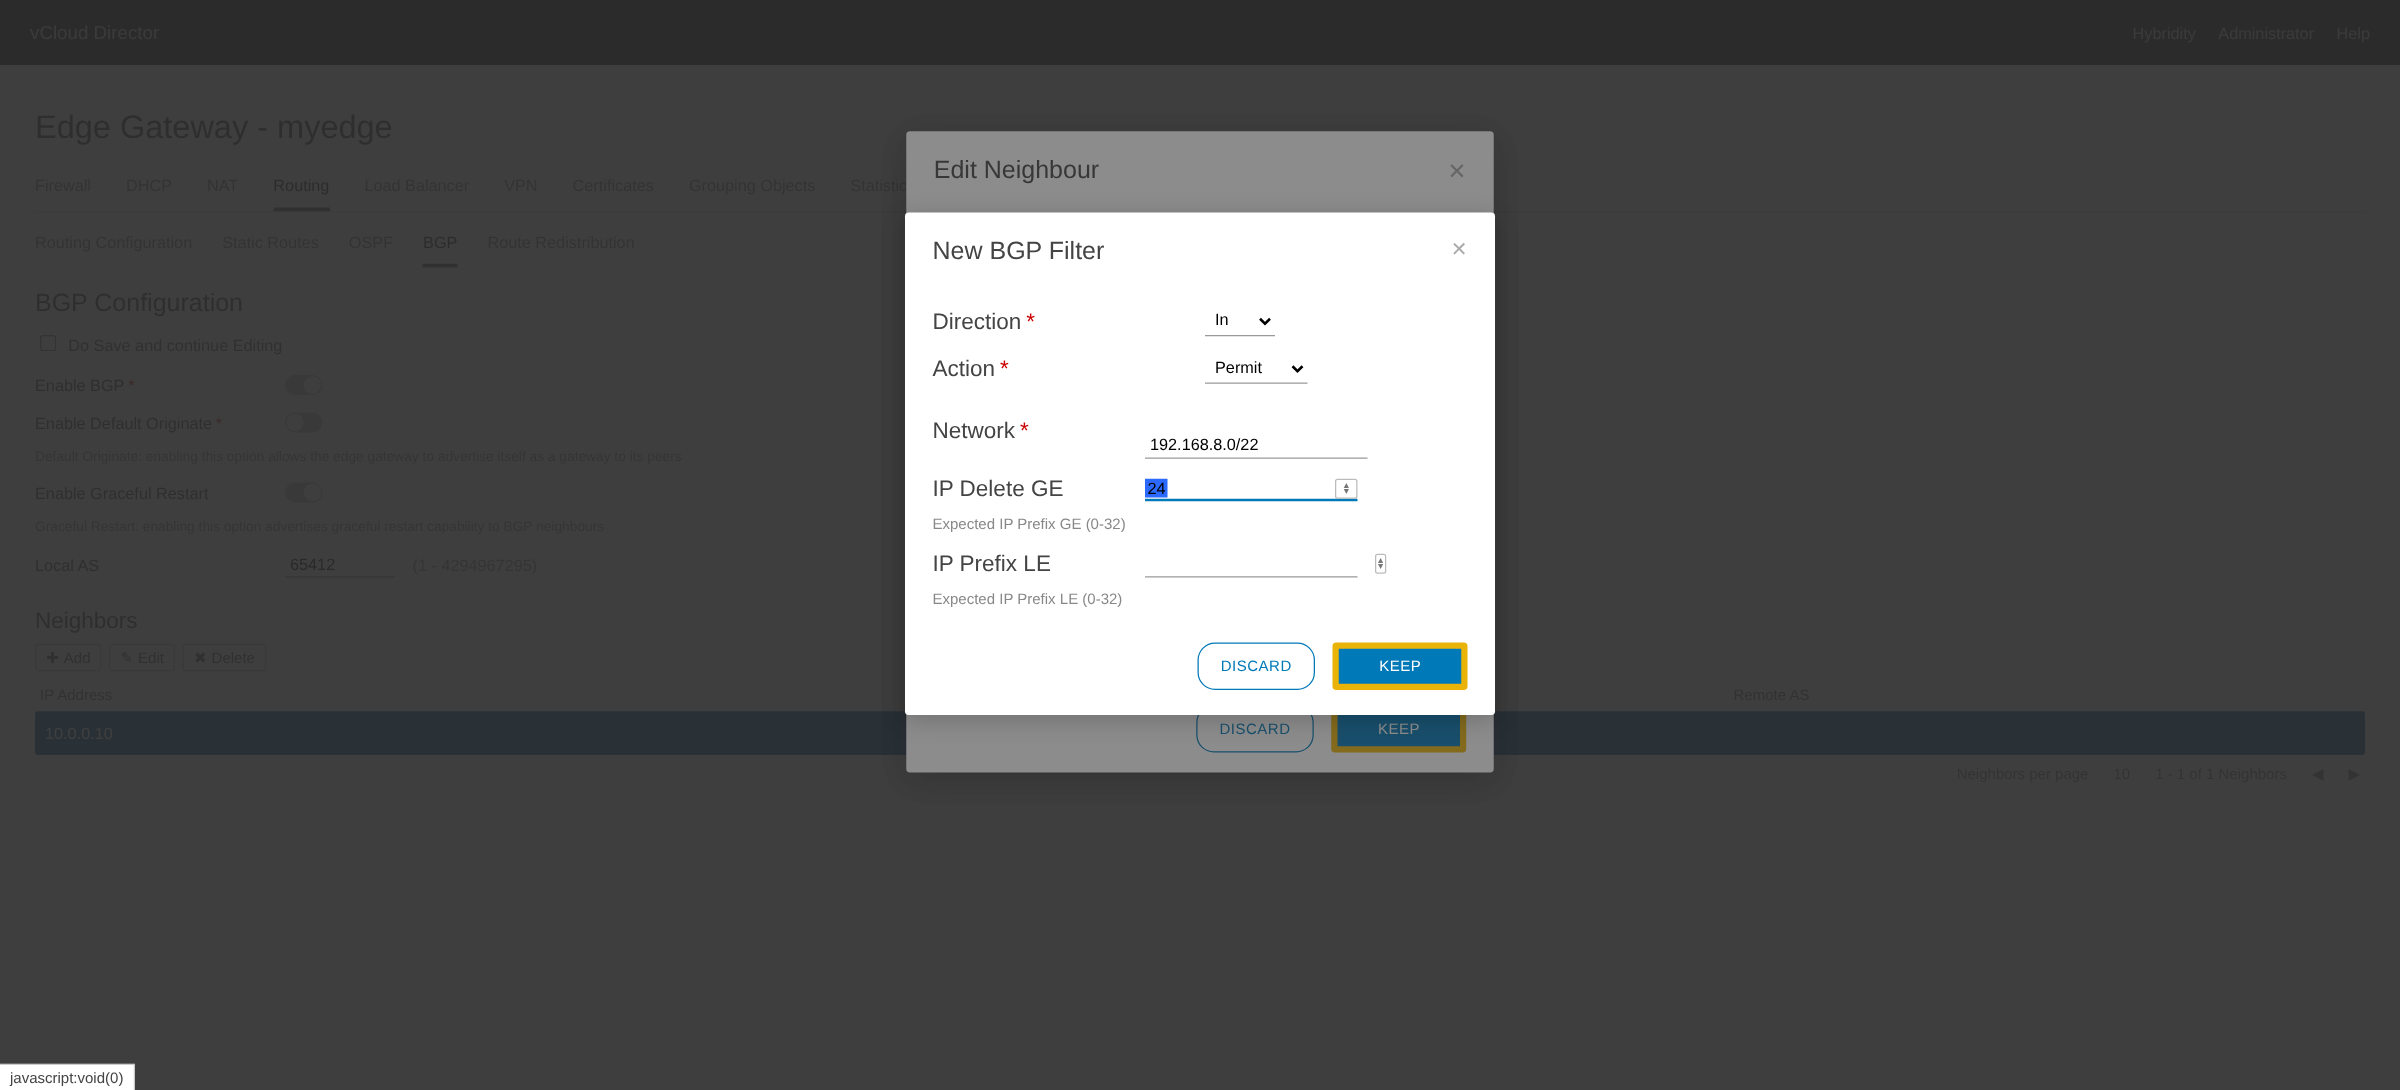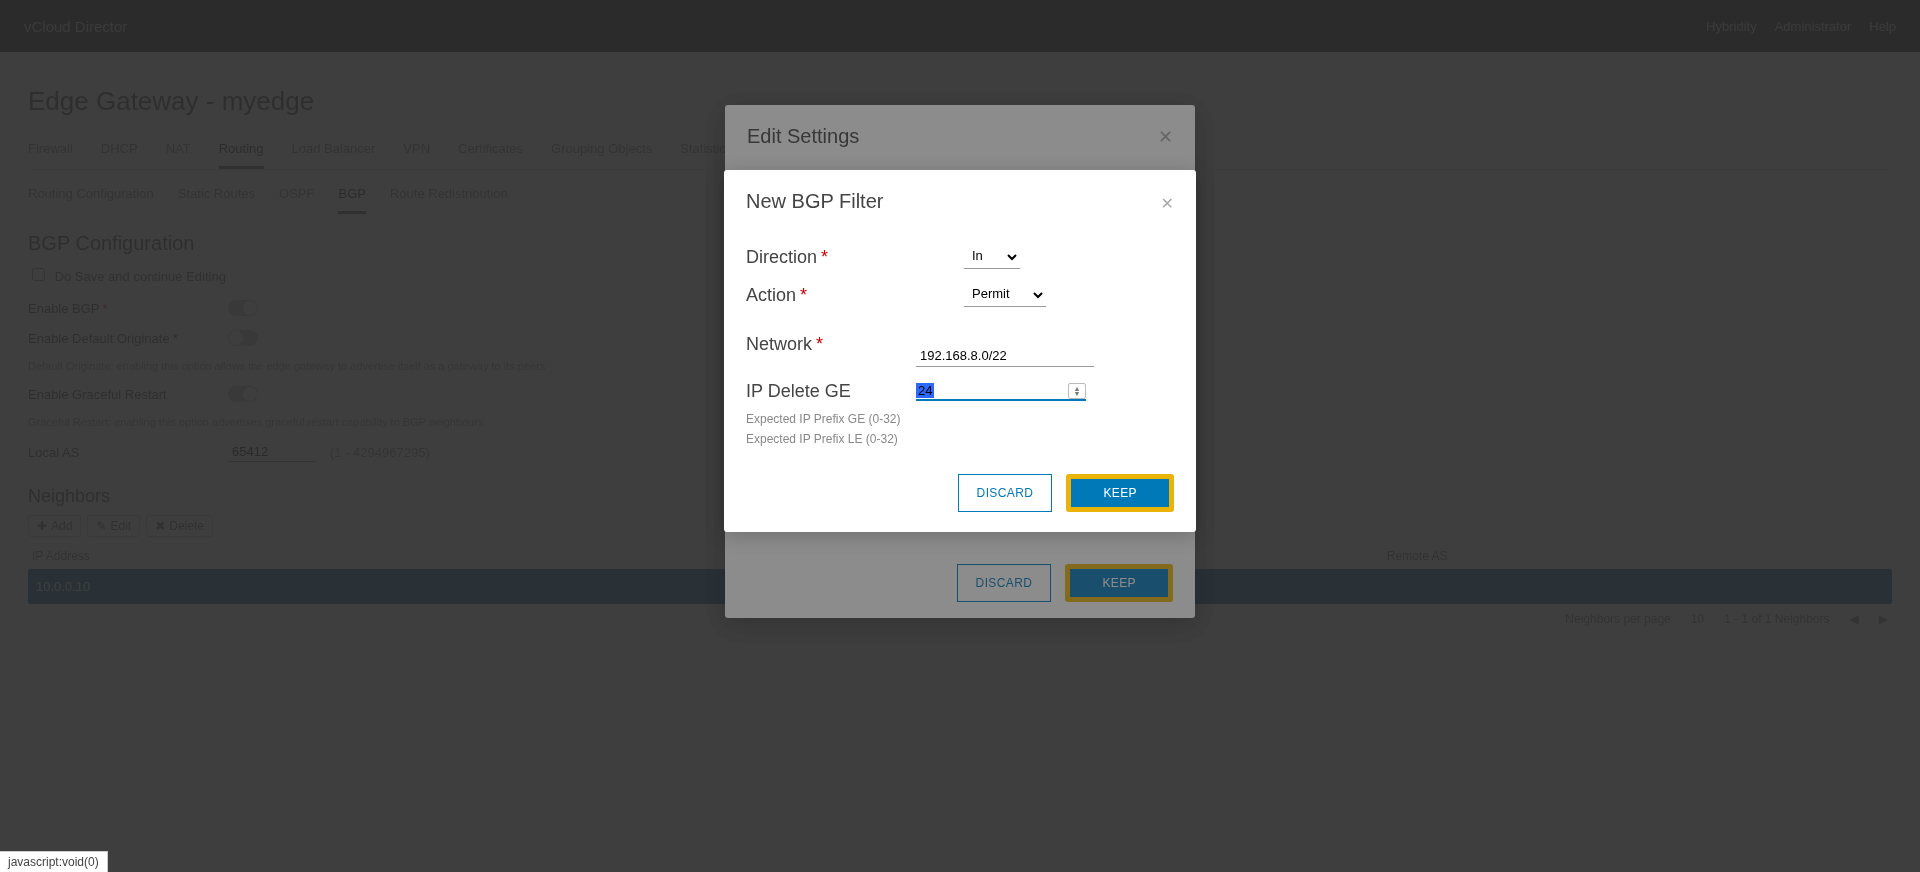--- a/index.html
+++ b/index.html
@@ -33,26 +33,26 @@
   .grid-head .c1{flex:0 0 46%;}
   .grid-head .c2{flex:0 0 27%;}
   .grid-head .c3{flex:0 0 27%;}
   .grid-row{background:#0b5c9c;color:#fff;padding:10px 8px;border-radius:2px;}
   .paging-row{display:flex;justify-content:flex-end;align-items:center;gap:20px;padding:8px 4px;color:#777;font-size:12px;}
   
   .modal-outer{position:fixed;z-index:6;left:50%;top:105px;transform:translateX(-50%);width:470px;background:#fff;border-radius:3px;box-shadow:0 6px 28px rgba(0,0,0,0.35);}
   .modal-outer .hdr{padding:20px 22px;font-size:20px;color:#444;display:flex;align-items:center;}
   .modal-outer .hdr .x{margin-left:auto;color:#aaa;font-size:18px;}
   .modal-outer .ftr{padding:16px 22px;display:flex;justify-content:flex-end;gap:14px;}
-  .btn-outline{border:1px solid #0079b8;color:#0079b8;background:#fff;padding:7px 18px;border-radius:0;font-size:12px;letter-spacing:0.4px;}
+  .btn-outline{border:1px solid #0079b8;color:#0079b8;background:#fff;padding:7px 18px;border-radius:14px;font-size:12px;letter-spacing:0.4px;}
   .btn-solid{border:5px solid #eab308;color:#fff;background:#0079b8;padding:7px 32px;border-radius:3px;font-size:12px;letter-spacing:0.4px;}
   .dim2{position:fixed;inset:0;background:rgba(45,45,45,0.55);z-index:7;}
   
   .modal-front{position:fixed;z-index:8;left:50%;top:170px;transform:translateX(-50%);width:472px;background:#fff;border-radius:3px;box-shadow:0 4px 20px rgba(0,0,0,0.2);}
-  .modal-front .hdr{padding:20px 22px 10px;font-size:20px;color:#444;display:flex;align-items:flex-end;}
+  .modal-front .hdr{padding:20px 22px 10px;font-size:20px;color:#444;display:flex;align-items:flex-start;}
   .modal-front .hdr .x{margin-left:auto;color:#aaa;font-size:16px;}
   .modal-front .body{padding:8px 22px 4px;}
   .mrow{display:flex;align-items:center;margin:14px 0;}
   .mrow .mlbl{flex:0 0 170px;font-size:18px;color:#444;}
   .req{color:#c00;margin-left:4px;}
   .sel{border:none;border-bottom:1px solid #999;background:#fff;font-size:13px;padding:2px 20px 4px 4px;appearance:auto;min-width:56px;margin-left:48px;}
   .txt{border:none;border-bottom:1px solid #999;font-size:13px;padding:3px 4px;width:170px;margin-top:24px;}
   .numwrap{position:relative;width:170px;border-bottom:2px solid #0079b8;display:flex;align-items:center;}
   .numwrap.plain{border-bottom:1px solid #999;}
   .numwrap input{border:none;outline:none;font-size:13px;padding:3px 4px;flex:1;background:transparent;}
@@ -150,21 +150,21 @@
       <span>◀</span>
       <span>▶</span>
     </div>
   </div>
 </div>
 
 <div class="dim"></div>
 
 <div class="modal-outer">
   <div class="hdr">
-    <span>Edit Settings</span>
+    <span>Edit Neighbour</span>
     <span class="x">✕</span>
   </div>
   <div style="height:380px;"></div>
   <div class="ftr">
     <button class="btn-outline">DISCARD</button>
     <button class="btn-solid">KEEP</button>
   </div>
 </div>
 
 <div class="dim2"></div>
@@ -198,20 +198,27 @@
     <div class="mrow">
       <span class="mlbl">IP Delete GE</span>
       <span class="numwrap">
         <span class="selval">24</span>
         <span style="flex:1"></span>
         <span class="spin">▲<br>▼</span>
       </span>
     </div>
     <div class="mhint">Expected IP Prefix GE (0-32)</div>
 
+    <div class="mrow">
+      <span class="mlbl">IP Prefix LE</span>
+      <span class="numwrap plain">
+        <input value="" style="">
+        <span class="spin">▲<br>▼</span>
+      </span>
+    </div>
     <div class="mhint">Expected IP Prefix LE (0-32)</div>
 
   </div>
   <div class="ftr">
     <button class="btn-outline">DISCARD</button>
     <button class="btn-solid">KEEP</button>
   </div>
 </div>
 
 <div class="status">javascript:void(0)</div>

